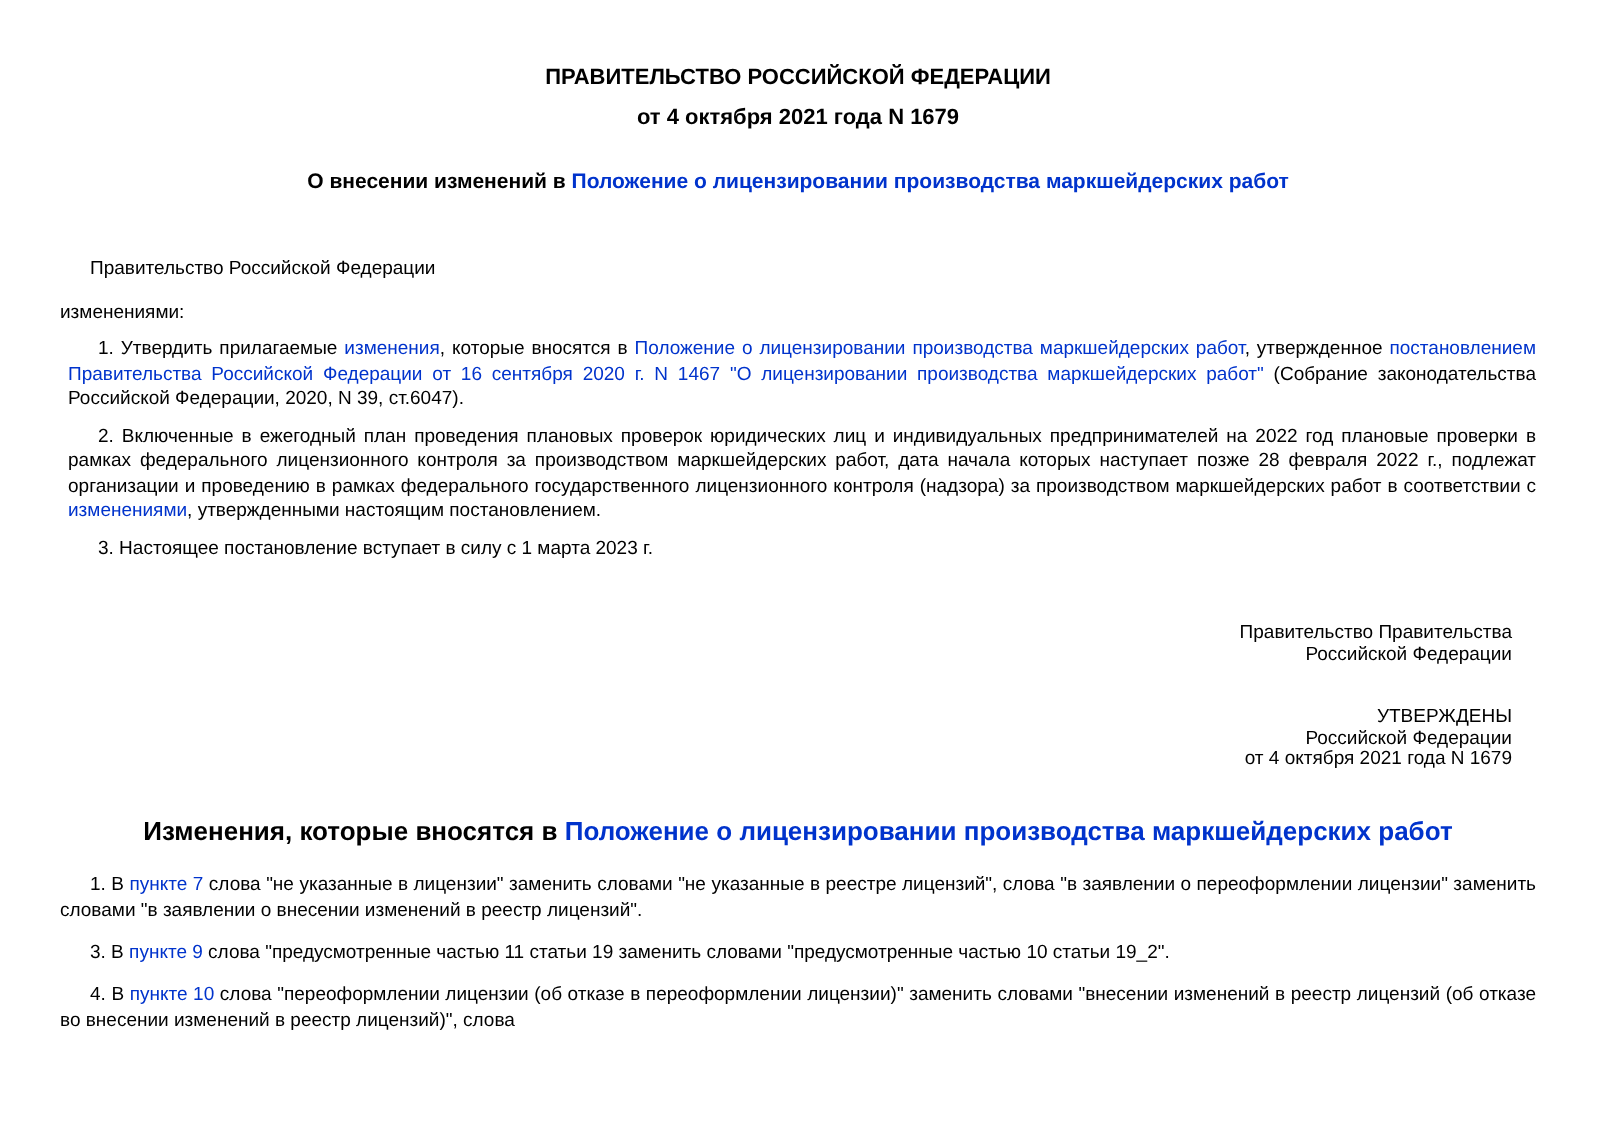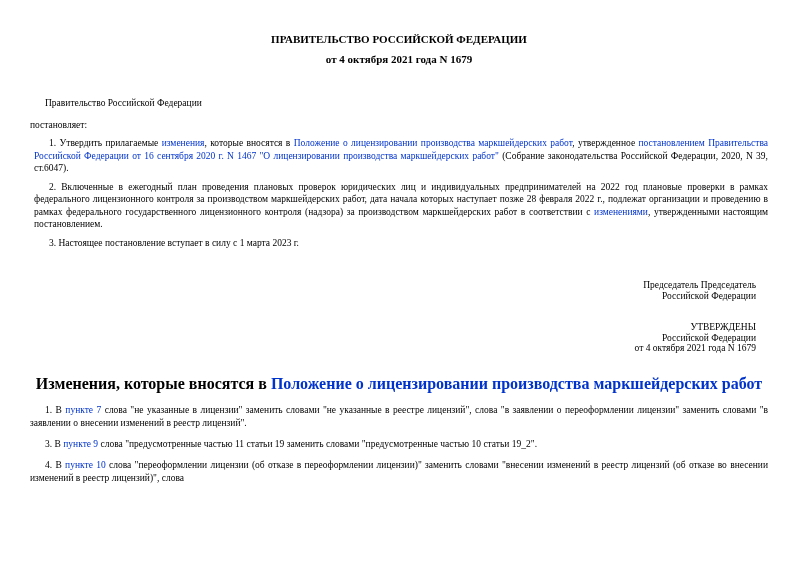--- a/index.html
+++ b/index.html
@@ -6,21 +6,21 @@
     margin: 0;
     padding: 0;
     background: #ffffff;
   }
   .page {
     position: relative;
     width: 794px;
     height: 571px;
     background: #ffffff;
     overflow: hidden;
-    font-family: Liberation Serif, serif;
+    font-family: Liberation Sans, sans-serif;
     color: #000000;
     box-sizing: border-box;
     padding: 33px 26px 10px 30px;
   }
   .center-bold {
     text-align: center;
     font-weight: bold;
     font-size: 11px;
     line-height: 13px;
   }
@@ -57,49 +57,50 @@
   .right-block {
     text-align: right;
     font-size: 9.5px;
     line-height: 10.5px;
     margin-right: 12px;
   }
   .signature-block { margin-top: 31px; }
   .approved-block { margin-top: 21px; }
   .amendments-heading {
     margin-top: 23px;
-    font-size: 16px;
+    font-size: 13px;
   }
   .amendments-list { margin-top: 14px; }
   .amend-item {
     margin: 8px 0 0 0;
     font-size: 9.5px;
     line-height: 13px;
     text-align: justify;
     text-indent: 15px;
   }
 </style>
 </head>
 <body>
 
 <div class="page">
 
   <div class="center-bold hdr-line1">ПРАВИТЕЛЬСТВО РОССИЙСКОЙ ФЕДЕРАЦИИ</div>
   <div class="center-bold hdr-line3">от 4 октября 2021 года N 1679</div>
 
+  <div class="center-bold doc-title"><span>О внесении изменений в </span><span class="doc-link">Положение о лицензировании производства маркшейдерских работ</span></div>
 
   <div class="intro-line">Правительство Российской Федерации</div>
-  <div class="resolves-line">постановляет:</div>
+  <div class="resolves-line">изменениями:</div>
 
   <p class="body-para"><span>1. Утвердить прилагаемые </span><span class="doc-link">изменения</span><span>, которые вносятся в </span><span class="doc-link">Положение о лицензировании производства маркшейдерских работ</span><span>, утвержденное </span><span class="doc-link">постановлением Правительства Российской Федерации от 16 сентября 2020 г. N 1467 "О лицензировании производства маркшейдерских работ"</span><span> (Собрание законодательства Российской Федерации, 2020, N 39, ст.6047).</span></p>
   <p class="body-para gap"><span>2. Включенные в ежегодный план проведения плановых проверок юридических лиц и индивидуальных предпринимателей на 2022 год плановые проверки в рамках федерального лицензионного контроля за производством маркшейдерских работ, дата начала которых наступает позже 28 февраля 2022 г., подлежат организации и проведению в рамках федерального государственного лицензионного контроля (надзора) за производством маркшейдерских работ в соответствии с </span><span class="doc-link">изменениями</span><span>, утвержденными настоящим постановлением.</span></p>
   <p class="body-para gap"><span>3. Настоящее постановление вступает в силу с 1 марта 2023 г.</span></p>
 
   <div class="right-block signature-block">
-    <div>Председатель Председатель</div>
+    <div>Правительство Правительства</div>
     <div>Российской Федерации</div>
   </div>
 
   <div class="right-block approved-block">
     <div>УТВЕРЖДЕНЫ</div>
     <div>Российской Федерации</div>
     <div>от 4 октября 2021 года N 1679</div>
   </div>
 
   <div class="center-bold amendments-heading"><span>Изменения, которые вносятся в </span><span class="doc-link">Положение о лицензировании производства маркшейдерских работ</span></div>

